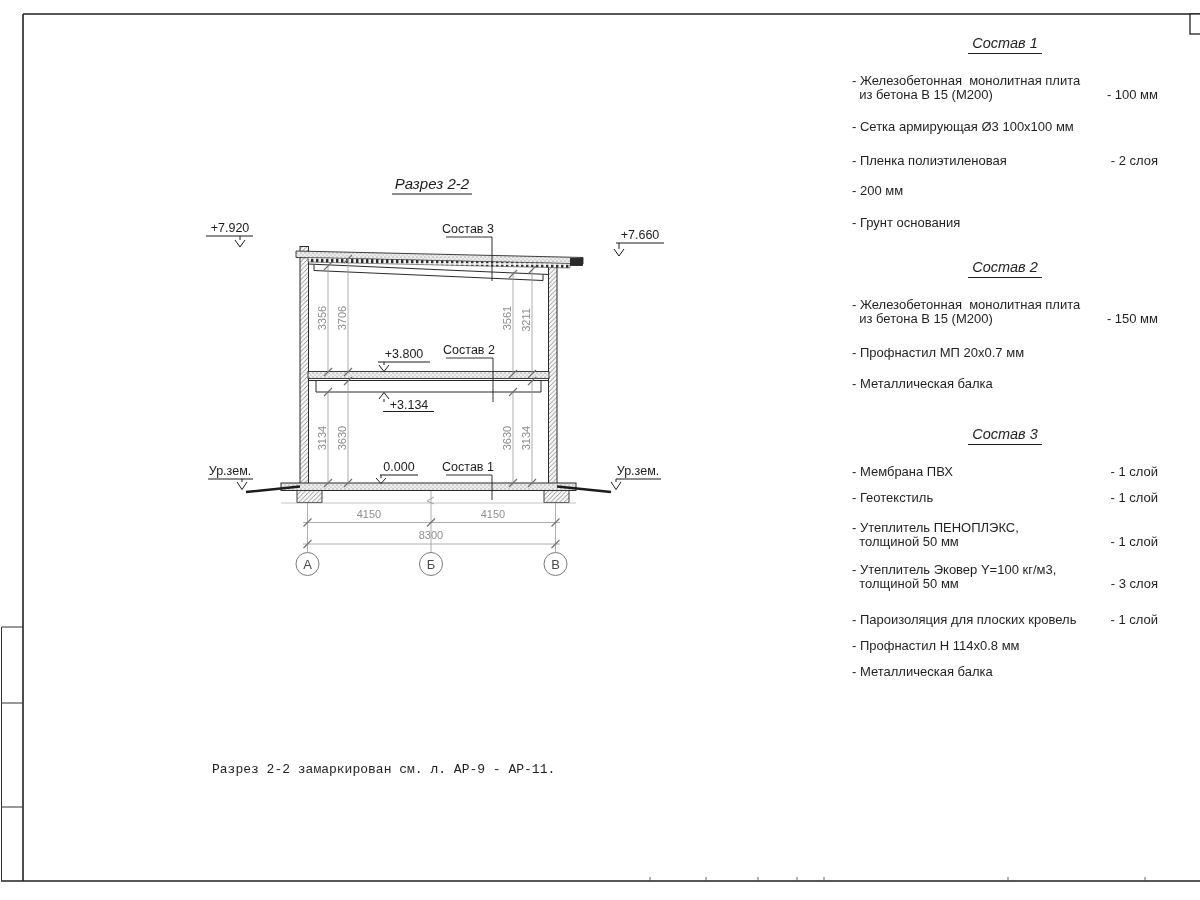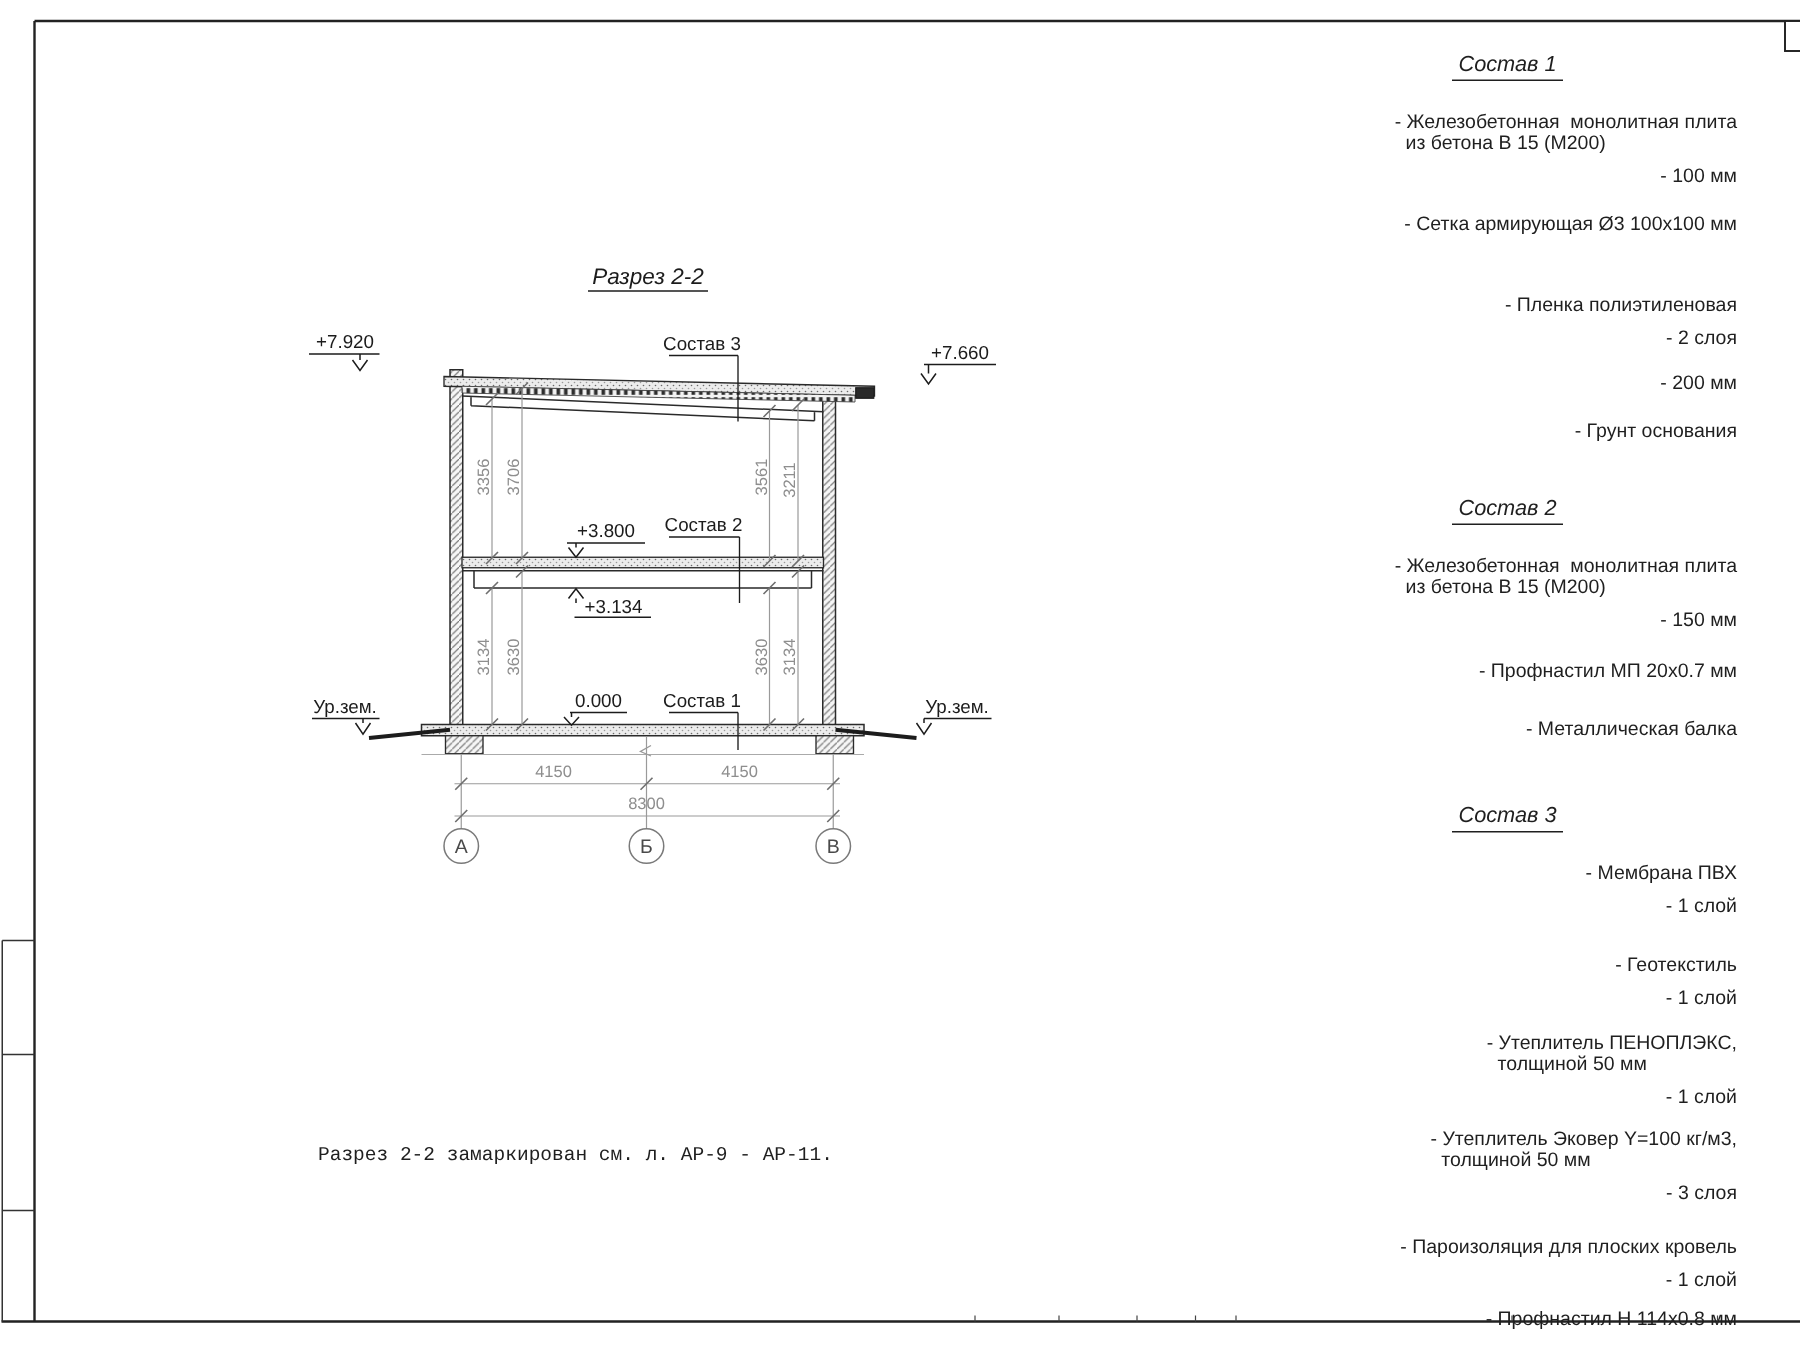--- a/index.html
+++ b/index.html
@@ -3,21 +3,21 @@
 <meta charset="utf-8">
 <style>
   html,body{margin:0;padding:0;background:#ffffff;}
   body{width:1200px;height:900px;position:relative;overflow:hidden;
        font-family:"Liberation Sans", sans-serif;color:#1f1f1f;}
   #sheet-svg{position:absolute;left:0;top:0;}
   .comp-panel{position:absolute;left:852px;top:36px;width:306px;font-size:13px;line-height:14px;}
   .comp-section{margin:0;}
   .comp-title{ text-align:center;font-style:italic;font-size:14.5px;margin:0 0 24px 0;font-weight:normal;}
   .comp-title span{border-bottom:1px solid #1f1f1f;padding:0 4px 2px 4px;}
-  .comp-row{display:flex;justify-content:space-between;align-items:flex-end;gap:8px;flex-direction:column;}
+  .comp-row{display:flex;justify-content:space-between;align-items:flex-end;gap:8px;}
   .comp-name{white-space:pre-wrap;}
   .comp-val{white-space:nowrap;}
   .note{position:absolute;left:212px;top:762px;font-size:13px;font-family:Liberation Mono, monospace;}
   svg text{font-family:"Liberation Sans", sans-serif;}
 </style>
 </head>
 <body>
 
 <svg id="sheet-svg" width="1200" height="900" viewBox="0 0 1200 900">
   <defs>
@@ -149,21 +149,21 @@
 
 <div class="comp-panel">
 
   <div class="comp-section">
     <h3 class="comp-title"><span>Состав 1</span></h3>
     <div class="comp-row" style="margin-bottom:18px">
       <span class="comp-name">- Железобетонная  монолитная плита
   из бетона В 15 (М200)</span>
       <span class="comp-val">- 100 мм</span>
     </div>
-    <div class="comp-row" style="margin-bottom:32px">
+    <div class="comp-row" style="margin-bottom:20px">
       <span class="comp-name">- Сетка армирующая Ø3 100x100 мм</span>
       <span class="comp-val"></span>
     </div>
     <div class="comp-row" style="margin-bottom:16px">
       <span class="comp-name">- Пленка полиэтиленовая</span>
       <span class="comp-val">-  2 слоя</span>
     </div>
     <div class="comp-row" style="margin-bottom:18px">
       <span class="comp-val">- 200 мм</span>
     </div>
@@ -185,21 +185,21 @@
       <span class="comp-val"></span>
     </div>
     <div class="comp-row">
       <span class="comp-name">- Металлическая балка</span>
       <span class="comp-val"></span>
     </div>
   </div>
 
   <div class="comp-section" style="margin-top:36px">
     <h3 class="comp-title"><span>Состав 3</span></h3>
-    <div class="comp-row" style="margin-bottom:25px">
+    <div class="comp-row" style="margin-bottom:12px">
       <span class="comp-name">- Мембрана ПВХ</span>
       <span class="comp-val">- 1 слой</span>
     </div>
     <div class="comp-row" style="margin-bottom:16px">
       <span class="comp-name">- Геотекстиль</span>
       <span class="comp-val">- 1 слой</span>
     </div>
     <div class="comp-row" style="margin-bottom:14px">
       <span class="comp-name">- Утеплитель ПЕНОПЛЭКС,
   толщиной 50 мм</span>

